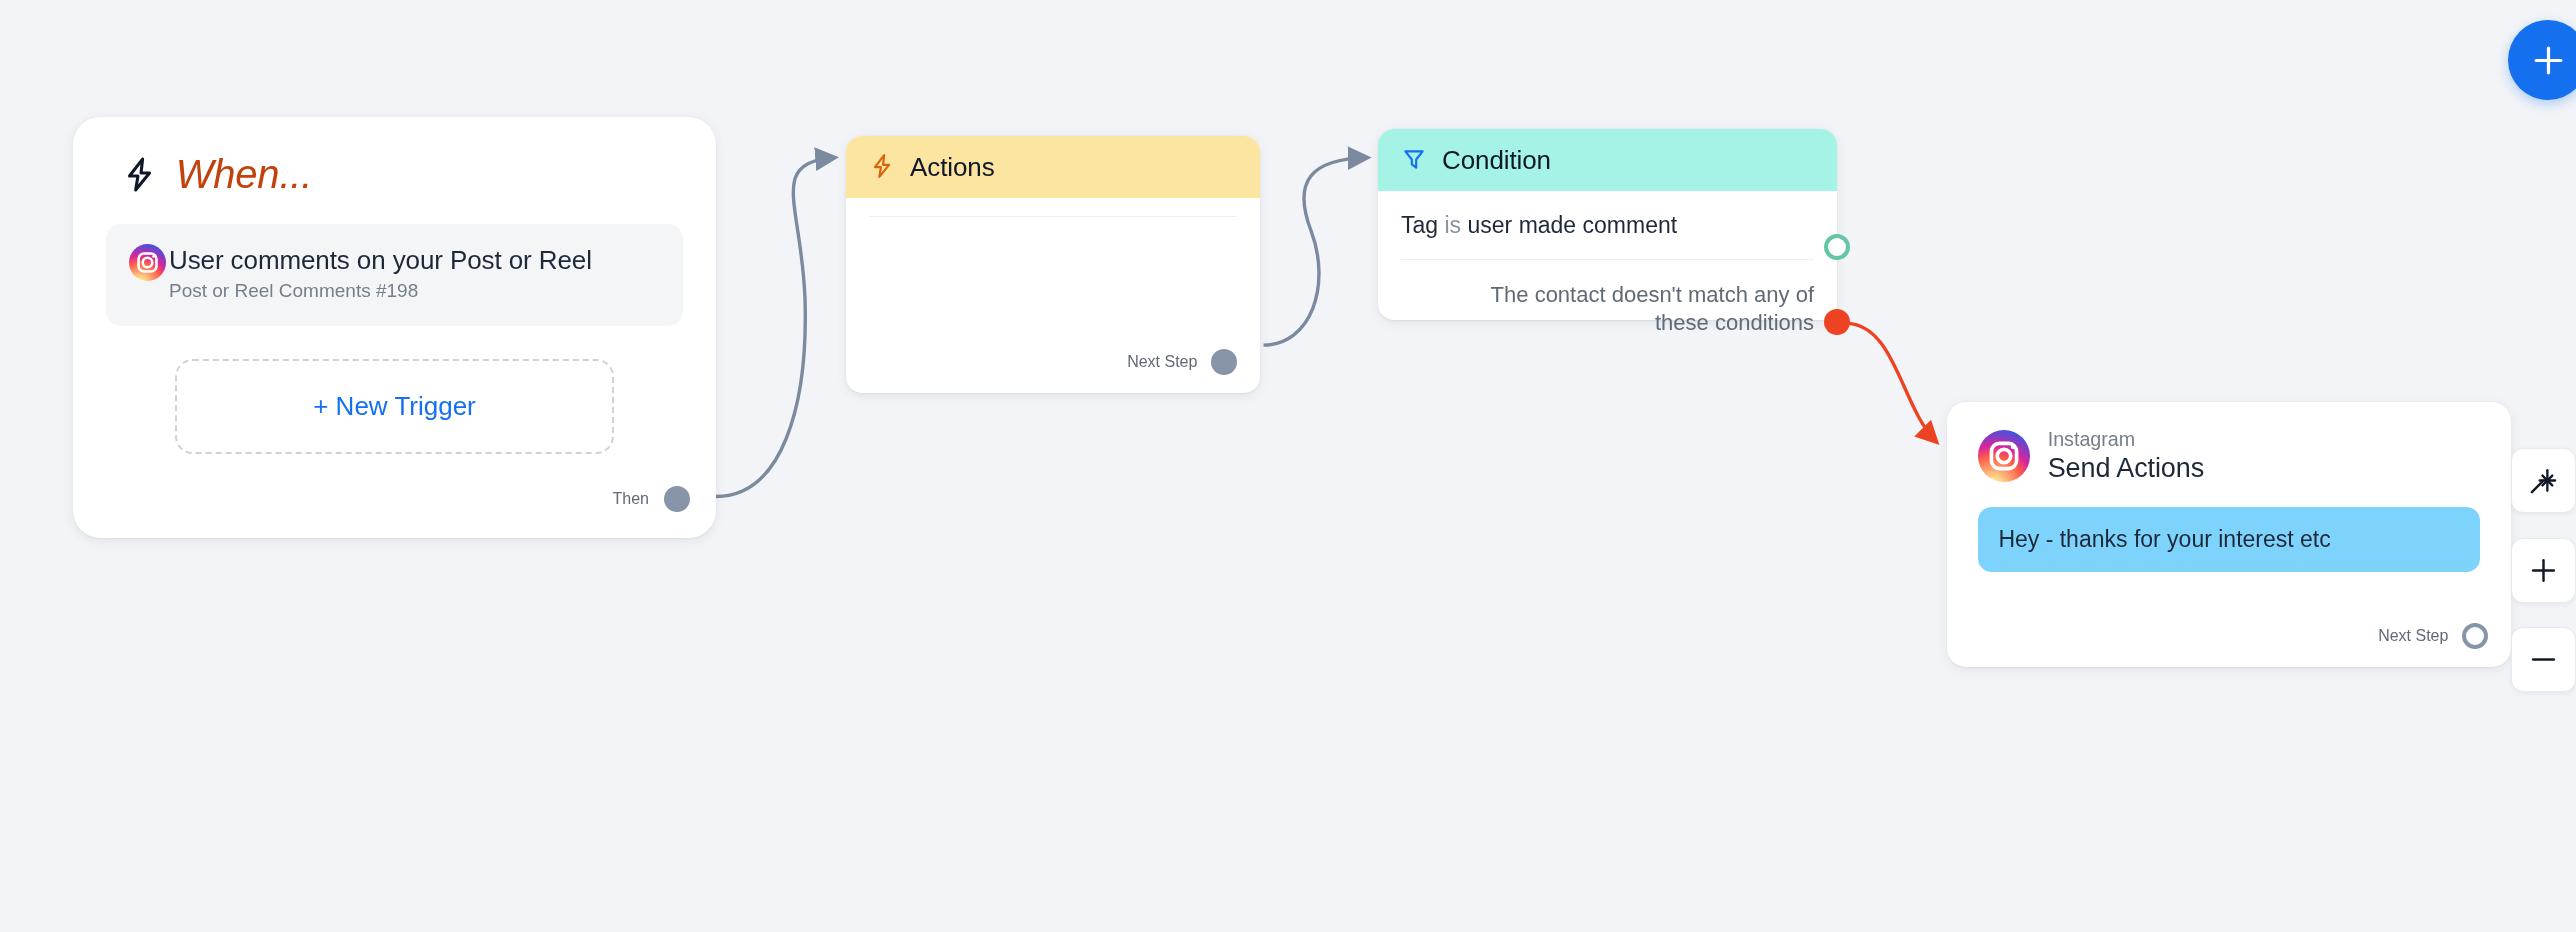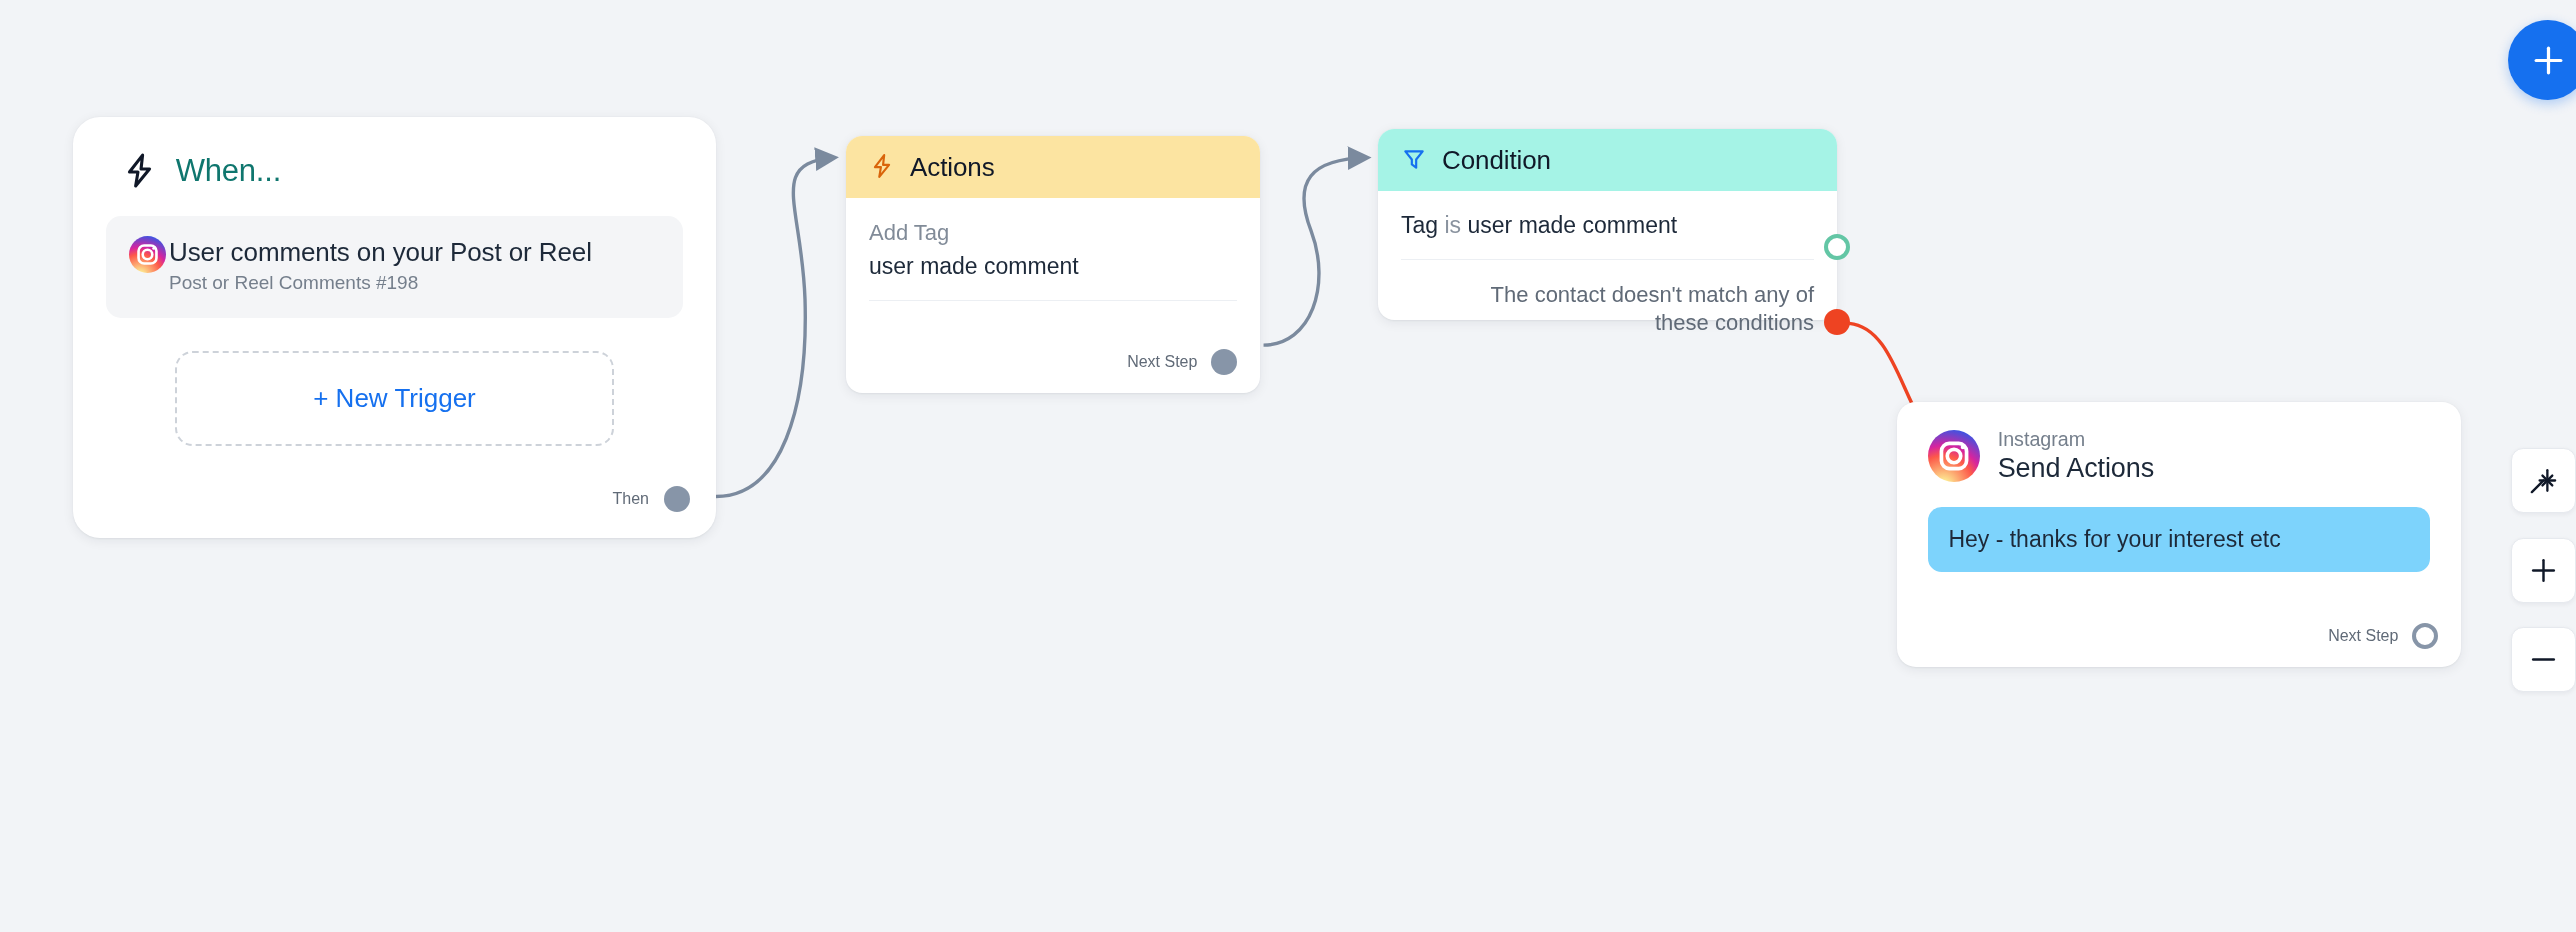--- a/index.html
+++ b/index.html
@@ -52,23 +52,24 @@
     border-radius: 27px;
     padding: 0;
   }
   #trigger-header {
     display: flex;
     align-items: center;
     gap: 17.7px;
     padding: 35px 0 0 48px;
   }
   #trigger-header .title {
-    font-size: 31px;
-    color: #0f766e;
+    font-size: 40px;
+    color: #c2410c;
     letter-spacing: -0.2px;
+    font-style: italic;
   }
   .bolt-black {
     width: 37px; height: 37px;
     display: block;
   }
 
   #trigger-item {
     margin: 27px 33px 0 33px;
     background: #f4f5f7;
     border-radius: 15px;
@@ -225,21 +226,21 @@
   }
   #cond-false-port {
     right: -13px;
     top: 180px;
     width: 26px; height: 26px;
     background: #ee4322;
   }
 
   
   #send-card {
-    left: 1897px;
+    left: 1947px;
     top: 402px;
     width: 564px;
     height: 265px;
     border-radius: 19px;
   }
   #send-head {
     display: flex;
     align-items: center;
     gap: 17.7px;
     padding: 26px 0 0 31px;
@@ -364,24 +365,20 @@
 
   <div class="node" id="actions-card">
     <div class="card-header" id="actions-header">
       <span>
         <svg width="26" height="26" viewBox="0 0 24 24" fill="none" stroke="#d9640a" stroke-width="2" stroke-linejoin="round" stroke-linecap="round">
           <path d="M14 2 L5.5 13 H11 L9.5 22 L18.5 11 H13 Z"></path>
         </svg>
       </span>
       <span class="hdr-title">Actions</span>
     </div>
-    <div class="card-body">
-      <div class="field-label">Add Tag</div>
-      <div class="field-value">user made comment</div>
-    </div>
     <div class="divider"></div>
     <div class="next-row">
       <span class="port-label">Next Step</span>
       <span class="port-dot grey-filled"></span>
     </div>
   </div>
 
   <div class="node" id="condition-card">
     <div class="card-header" id="condition-header">
       <span>

